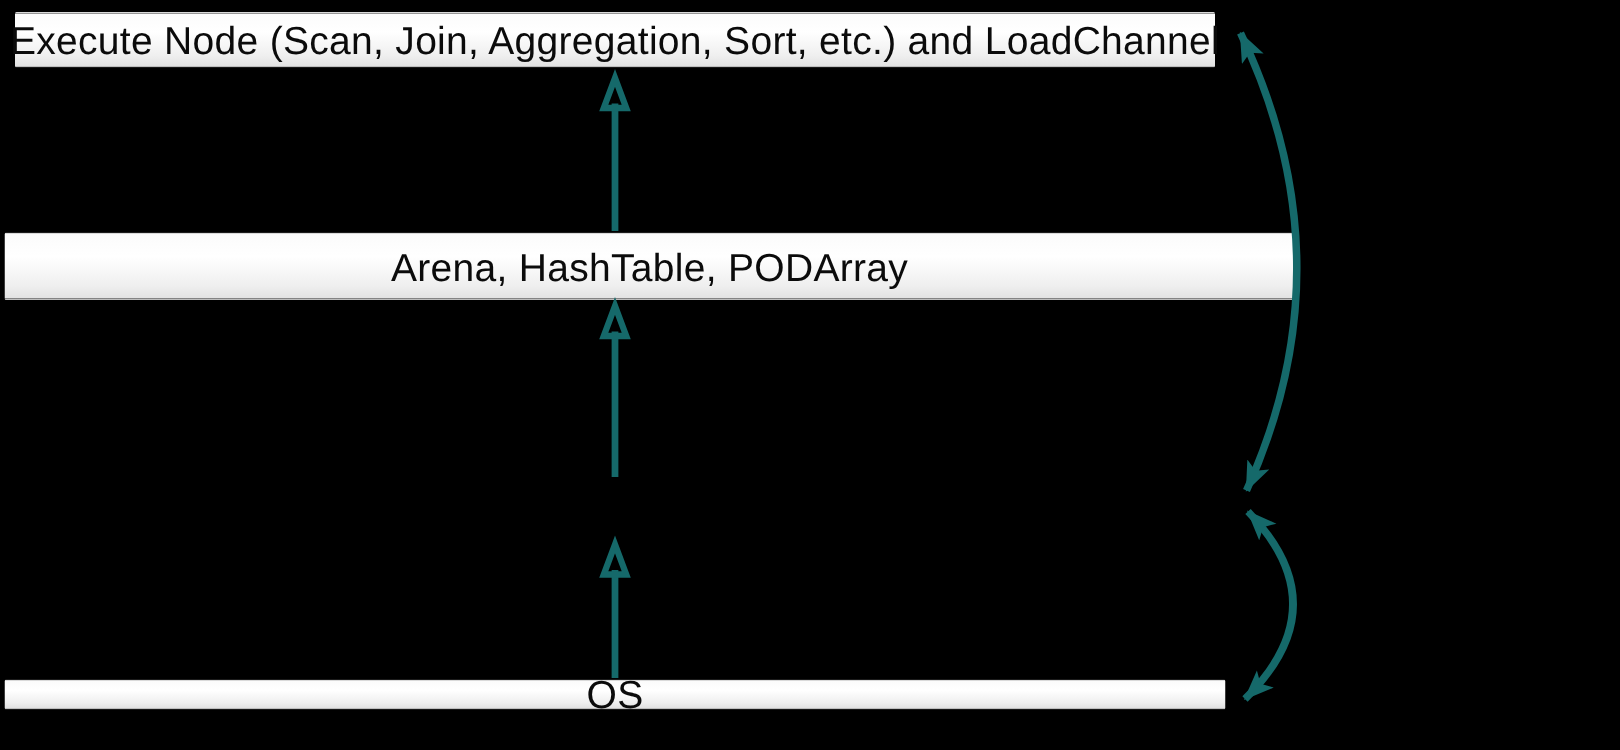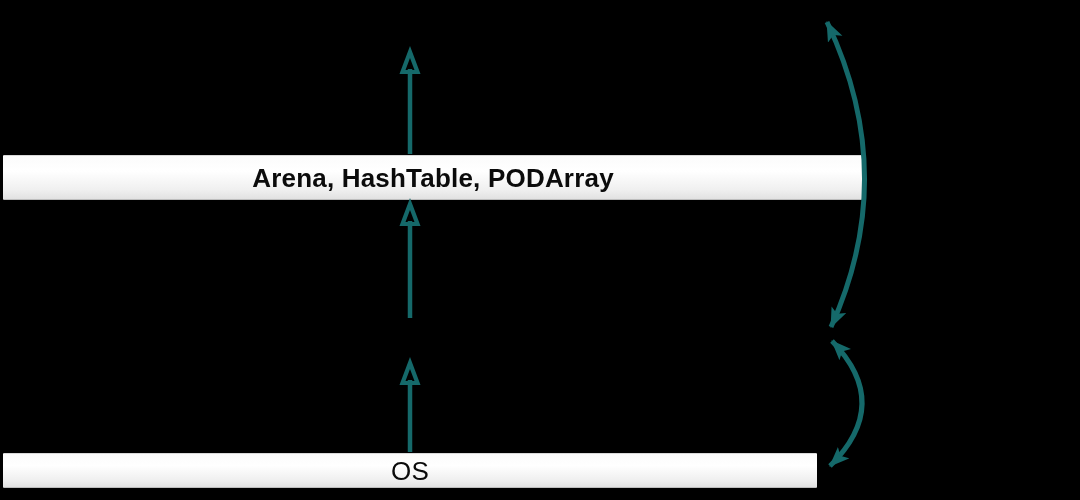--- a/index.html
+++ b/index.html
@@ -31,37 +31,40 @@
     box-sizing: border-box;
   }
   .layer-label {
     color: #0b0b0b;
     font-size: 26px;
     line-height: 1;
     white-space: nowrap;
     letter-spacing: 0.2px;
   }
   .layer-execute   { left: 10px; top: 8px;   width: 800px; height: 37px; }
-  .layer-arena     { left: 3px;  top: 155px; width: 860px; height: 45px; font-weight: bold; }
+  .layer-arena     { left: 3px;  top: 155px; width: 860px; height: 45px; }
   .layer-allocator { left: 3px;  top: 319px; width: 814px; height: 40px; }
-  .layer-os        { left: 3px;  top: 453px; width: 814px; height: 35px; }
+  .layer-os        { left: 3px;  top: 453px; width: 814px; height: 20px; }
   .arrows-overlay {
     position: absolute;
     left: 0;
     top: 0;
     width: 1080px;
     height: 500px;
     pointer-events: none;
   }
 </style>
 </head>
 <body>
 
 <div class="diagram">
 
+  <div class="layer layer-execute">
+    <span class="layer-label">Execute Node (Scan, Join, Aggregation, Sort, etc.) and LoadChannel</span>
+  </div>
 
   <div class="layer layer-arena">
     <span class="layer-label">Arena, HashTable, PODArray</span>
   </div>
 
 
   <div class="layer layer-os">
     <span class="layer-label">OS</span>
   </div>
 

